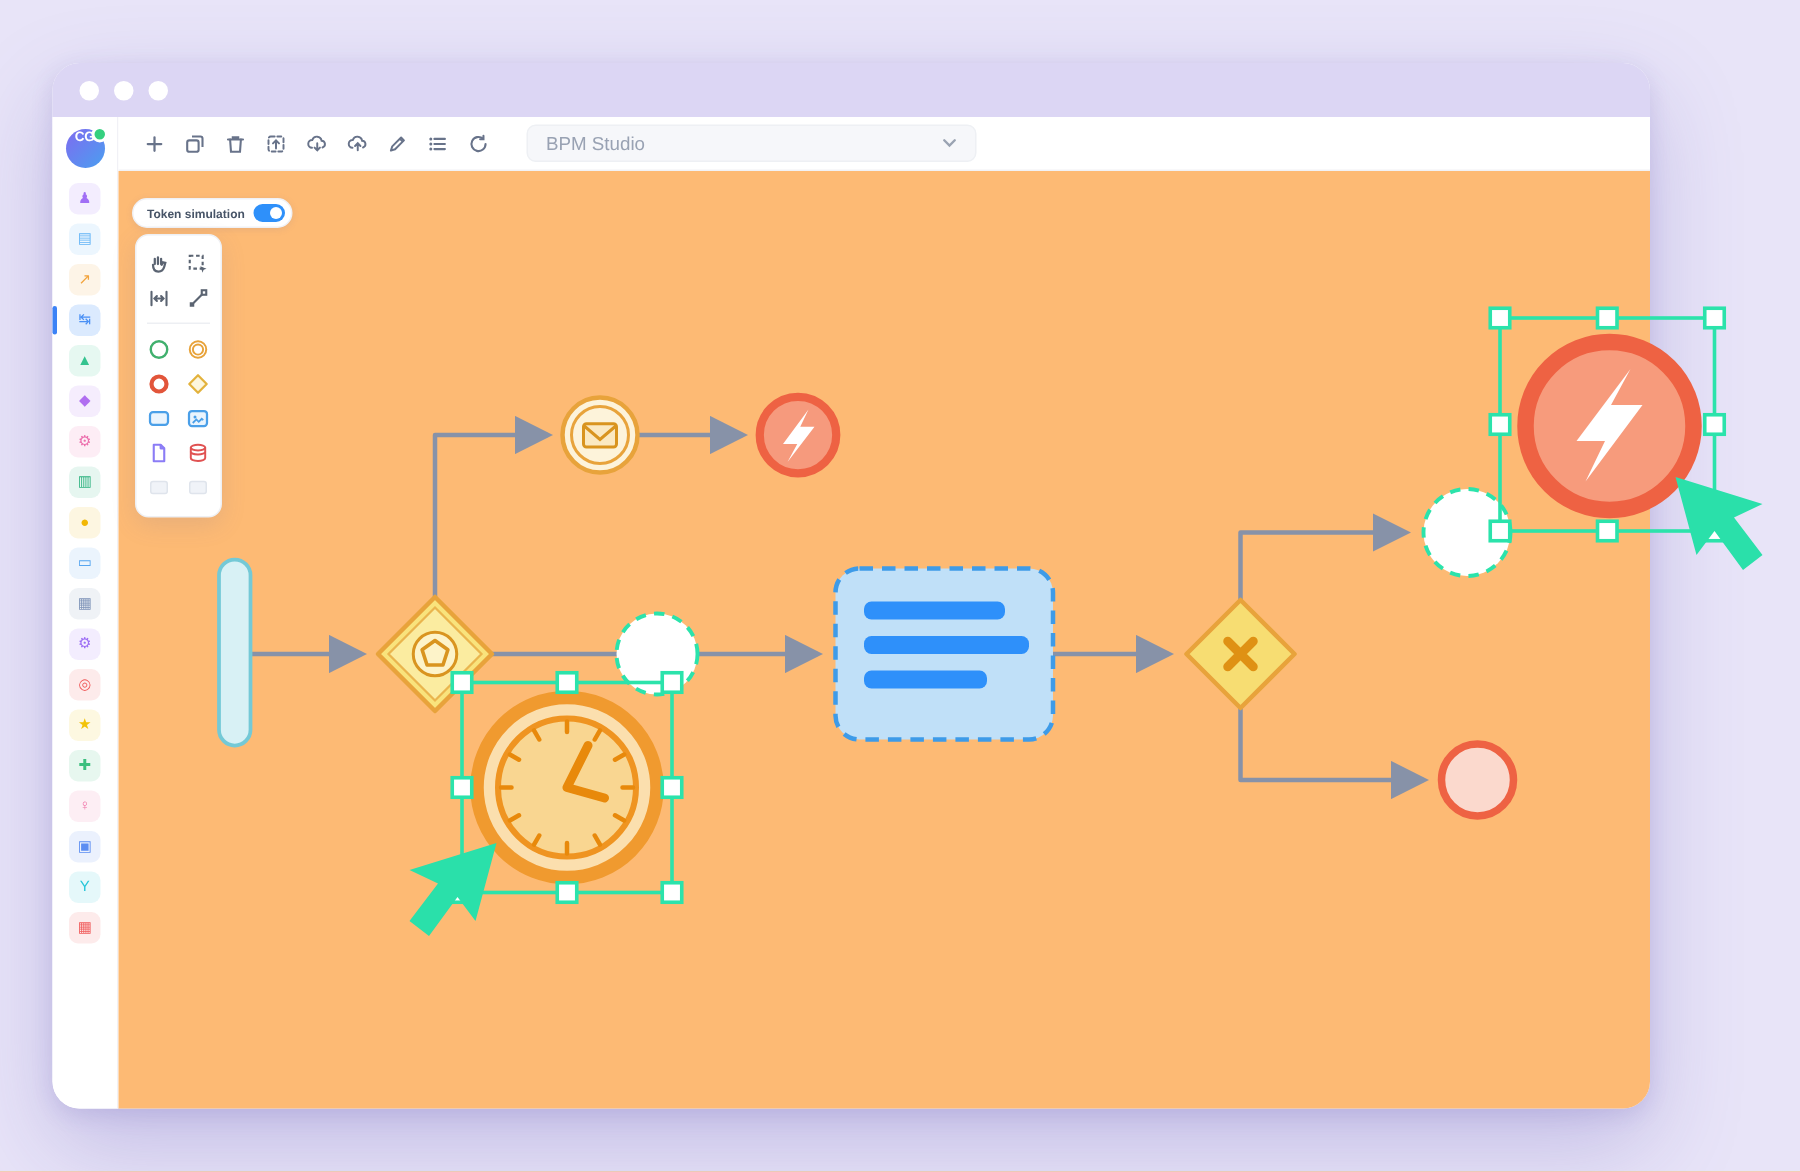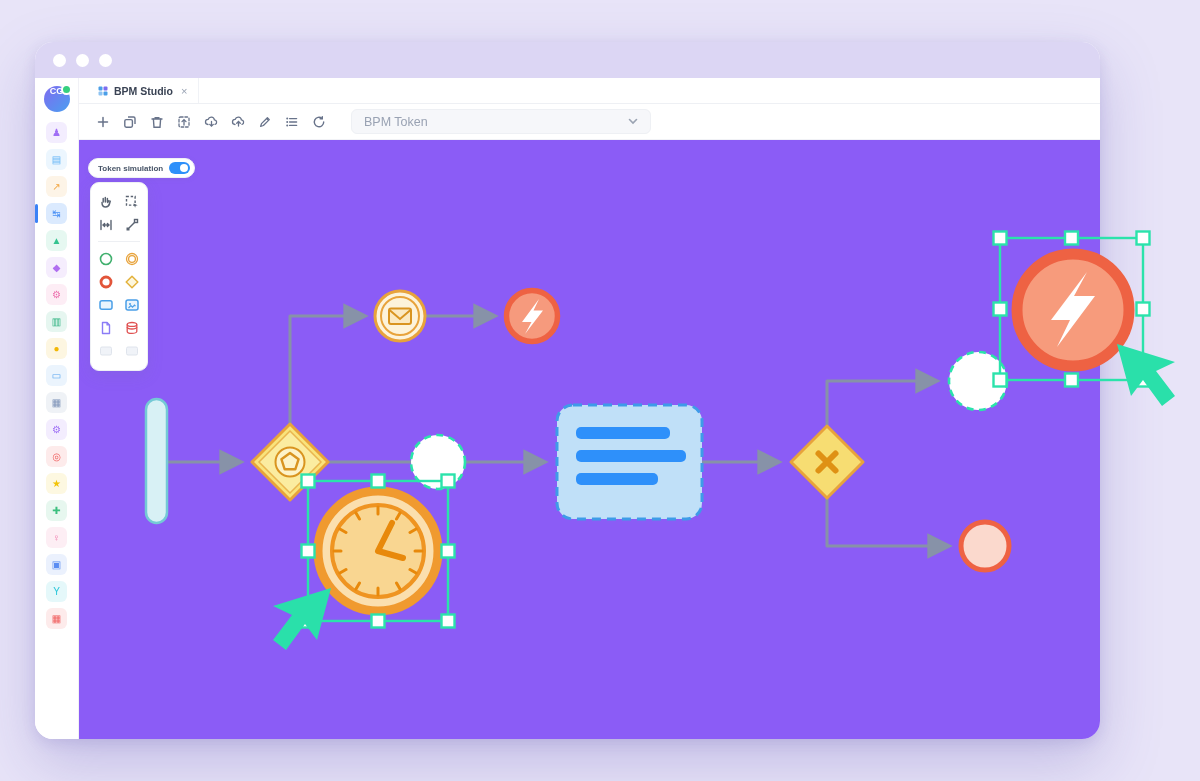--- a/index.html
+++ b/index.html
@@ -43,21 +43,21 @@
   .tab-close { color:#98a2b3; font-size:11px; font-weight:normal; margin-left:2px; }
 
   .toolbar { height:36px; display:flex; align-items:center; gap:5px; padding-left:13px;
              border-bottom:1px solid #f1f2f6; }
   .tbtn { width:22px; height:22px; display:flex; align-items:center; justify-content:center; border-radius:5px; }
   .tbtn svg { display:block; }
   .model-field { margin-left:16px; width:300px; height:25px; background:#f6f7fa;
                  border:1px solid #eef0f4; border-radius:6px; display:flex; align-items:center;
                  justify-content:space-between; padding:0 12px; font-size:12.5px; color:#99a2b3; }
 
-  .canvas { flex:1; position:relative; background:#8b5cf6; border-radius:0 0 18px 0; }
+  .canvas { flex:1; position:relative; background:#fdba74; border-radius:0 0 18px 0; }
 
   .token-card { position:absolute; left:9px; top:18px; height:20px; background:#fff; z-index:5;
                 border:1px solid #f0f1f5; box-shadow:0 1px 5px rgba(110,110,160,.14);
                 border-radius:10px; display:flex; align-items:center; gap:6px; padding:0 4px 0 9px;
                 font-size:8px; font-weight:bold; color:#475467; white-space:nowrap; }
   .toggle { width:21px; height:12px; background:#2e90fa; border-radius:8px; position:relative; }
   .toggle::after { content:""; position:absolute; right:2px; top:2px; width:8px; height:8px;
                    background:#fff; border-radius:50%; }
 
   .palette { position:absolute; left:11px; top:42px; width:58px; background:#fff; z-index:5;
@@ -142,32 +142,20 @@
             <span class="sb-glyph" style="color: rgb(39, 198, 217); background: rgba(39, 198, 217, 0.12);">Y</span>
           </div>
           <div class="sb-item">
             <span class="sb-glyph" style="color: rgb(240, 93, 93); background: rgba(240, 93, 93, 0.12);">▦</span>
           </div>
         </div>
     </div>
 
     <div class="main">
 
-      <div class="tabbar">
-        <div class="tab">
-          <svg width="10" height="10" viewBox="0 0 10 10">
-            <rect x="0.5" y="0.5" width="4" height="4" rx="1" fill="#4a9fe8"></rect>
-            <rect x="5.5" y="0.5" width="4" height="4" rx="1" fill="#7c6cf0"></rect>
-            <rect x="0.5" y="5.5" width="4" height="4" rx="1" fill="#8ec3f2"></rect>
-            <rect x="5.5" y="5.5" width="4" height="4" rx="1" fill="#4a9fe8"></rect>
-          </svg>
-          <span>BPM Studio</span>
-          <span class="tab-close">×</span>
-        </div>
-      </div>
 
       <div class="toolbar">
         <div class="tbtn">
           <svg width="14" height="14" viewBox="0 0 14 14">
               <g stroke="#68738a" stroke-width="1.5" stroke-linecap="round" fill="none">
                 <path d="M7 2.5v9M2.5 7h9"></path>
               </g>
             </svg>
         </div>
         <div class="tbtn">
@@ -229,21 +217,21 @@
         <div class="tbtn">
           <svg width="14" height="14" viewBox="0 0 14 14">
               <g stroke="#68738a" stroke-width="1.4" fill="none" stroke-linecap="round">
                 <path d="M11.7 7A4.7 4.7 0 1 1 10 3.4"></path>
                 <path d="M10.3 1.6v2.2H8.1"></path>
               </g>
             </svg>
         </div>
 
         <div class="model-field">
-          <span>BPM Token</span>
+          <span>BPM Studio</span>
           <svg width="10" height="7" viewBox="0 0 10 7">
               <path d="M1.5 1.5L5 5l3.5-3.5" stroke="#9aa3b2" stroke-width="1.6" fill="none" stroke-linecap="round"></path>
             </svg>
         </div>
       </div>
 
       <div class="canvas">
 
         <div class="token-card">
           <span>Token simulation</span>

